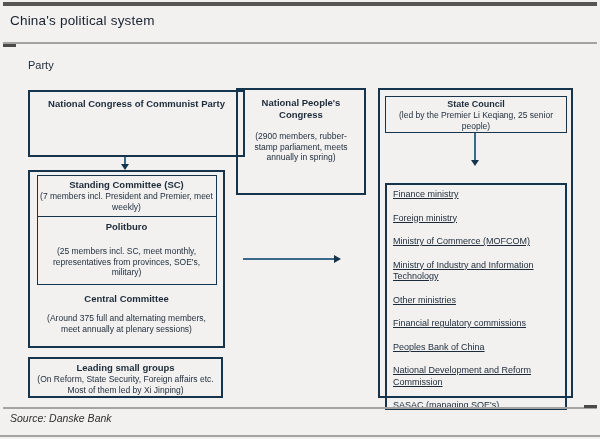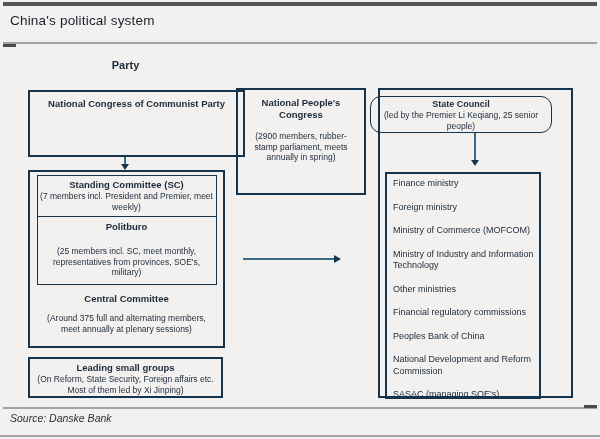--- a/index.html
+++ b/index.html
@@ -10,21 +10,21 @@
   html,body{background:#fff;}
   #canvas{
     position:relative; width:600px; height:439px; background:var(--bg);
     font-family:"Liberation Sans","DejaVu Sans",sans-serif; color:var(--text);
     overflow:hidden;
   }
   .abs{position:absolute;}
   .rule{position:absolute; height:2px; background:var(--rule);}
   .tick{position:absolute; height:3px; background:var(--tick);}
   .chart-title{position:absolute; left:10px; top:13px; font-size:13.5px; font-weight:normal; color:var(--title_color); letter-spacing:.2px;}
-  .col-header{position:absolute; top:59px; width:195px; text-align:center; font-size:11px; font-weight:bold;}
+  .col-header{position:absolute; top:59px; width:195px; font-size:11px; font-weight:normal;}
   .box{position:absolute; border:2px solid var(--border); text-align:center;}
   .box-title{font-weight:bold; font-size:9.5px; line-height:12px;}
   .box-body{font-size:8.5px; line-height:10.5px;}
   .vline{position:absolute; width:2px; background:var(--arrow);}
   .hline{position:absolute; height:2px; background:var(--arrow);}
   .arrow-down{position:absolute; width:0; height:0; border-left:4px solid transparent; border-right:4px solid transparent; border-top:6px solid var(--border);}
   .arrow-right{position:absolute; width:0; height:0; border-top:4px solid transparent; border-bottom:4px solid transparent; border-left:7px solid var(--border);}
   .inner-box{margin:3px auto 0; width:180px; height:110px; border:1.5px solid var(--border);}
   .inner-sec1{border-bottom:1.5px solid var(--border); padding:3px 2px 4px;}
   .inner-sec2{padding:4px 2px 0;}
@@ -77,29 +77,29 @@
   <div class="box" style="left:236px; top:88px; width:130px; height:107px; padding-top:7px;">
     <div class="box-title" style="padding:0 8px;">National People's Congress</div>
     <div class="box-body" style="padding:0 14px; margin-top:10px;">(2900 members, rubber-stamp parliament, meets annually in spring)</div>
   </div>
 
   <div class="hline" style="left:243px; top:258px; width:92px;"></div>
   <div class="arrow-right" style="left:334px; top:255px;"></div>
 
   <div class="box" style="left:378px; top:88px; width:195px; height:310px;"></div>
 
-  <div class="box" style="left:370px; top:96px; width:182px; height:37px; border-width:1.5px; padding-top:2px;border-radius:11px;">
+  <div class="box" style="left:385px; top:96px; width:182px; height:37px; border-width:1.5px; padding-top:2px;">
     <div class="box-title" style="font-size:9px; line-height:11px;">State Council</div>
     <div class="box-body">(led by the Premier Li Keqiang, 25 senior people)</div>
   </div>
 
   <div class="vline" style="left:474px; top:133px; height:28px;"></div>
   <div class="arrow-down" style="left:471px; top:160px;"></div>
 
-  <div class="box ministries" style="left:385px; top:172px; width:156px; height:227px;">
+  <div class="box ministries" style="left:385px; top:183px; width:182px; height:227px;text-decoration:underline;">
     <div class="ministry-item">Finance ministry</div>
     <div class="ministry-item">Foreign ministry</div>
     <div class="ministry-item">Ministry of Commerce (MOFCOM)</div>
     <div class="ministry-item">Ministry of Industry and Information Technology</div>
     <div class="ministry-item">Other ministries</div>
     <div class="ministry-item">Financial regulatory commissions</div>
     <div class="ministry-item">Peoples Bank of China</div>
     <div class="ministry-item">National Development and Reform Commission</div>
     <div class="ministry-item">SASAC (managing SOE's)</div>
   </div>

